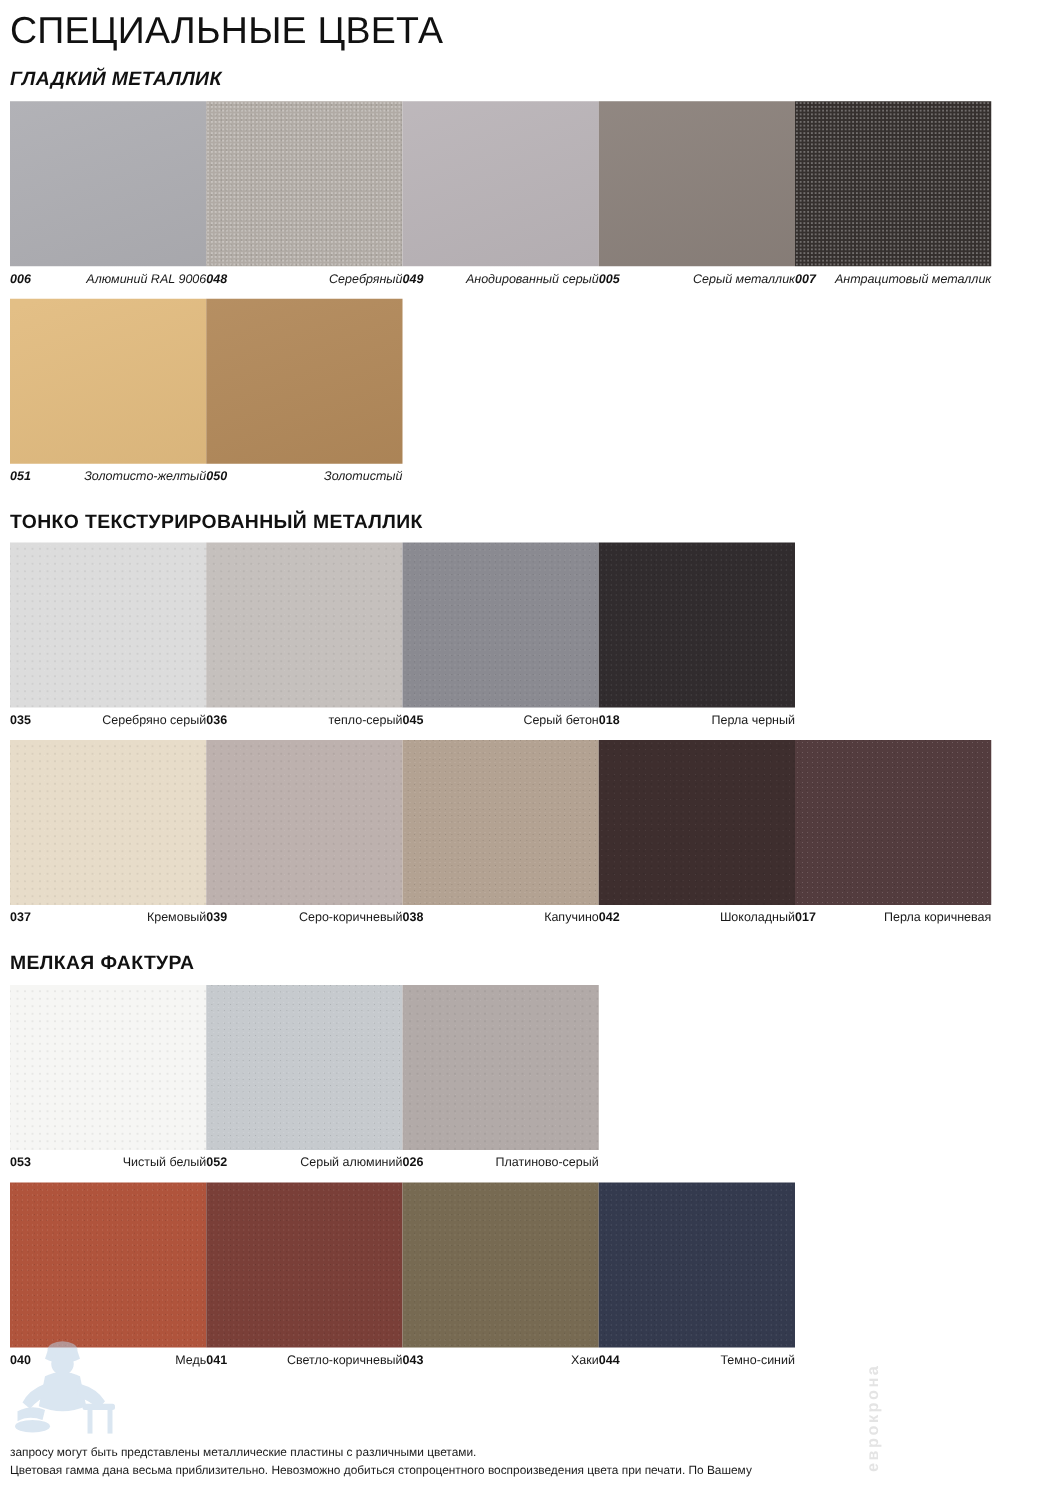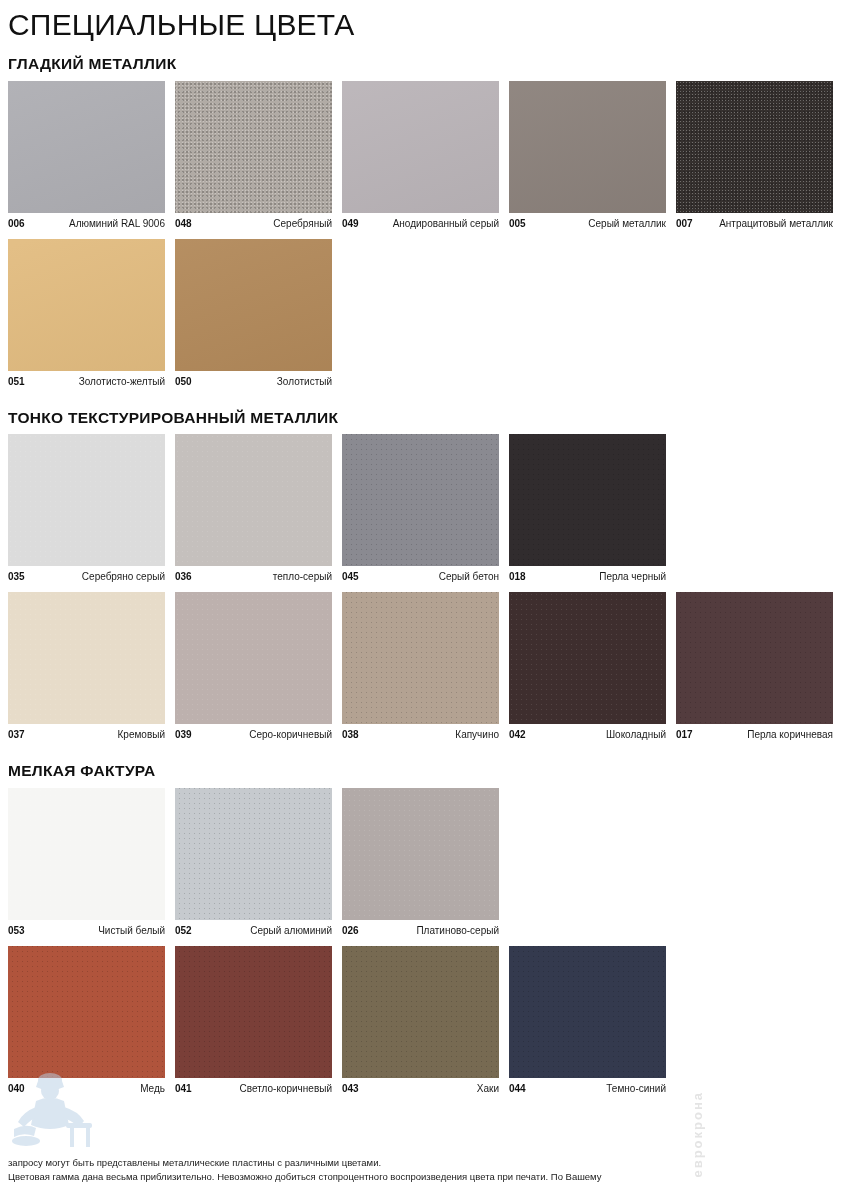--- a/index.html
+++ b/index.html
@@ -37,28 +37,27 @@
     font-size: 15.5px;
     font-weight: 700;
     letter-spacing: 0.3px;
     color: #111111;
     margin: 0;
     line-height: 1;
   }
   .section {
     margin: 0;
   }
-  .sec-1 { padding-top: 16px; }
+  .sec-1 { padding-top: 16px; font-style: italic; }
   .sec-2 { padding-top: 22px; }
   .sec-3 { padding-top: 22px; }
 
   
   .row {
     display: flex;
-    gap: 10px;
     margin-top: 9px;
   }
   .cell {
     width: 157px;
     flex: 0 0 157px;
   }
   .chip {
     width: 157px;
     height: 132px;
     position: relative;

